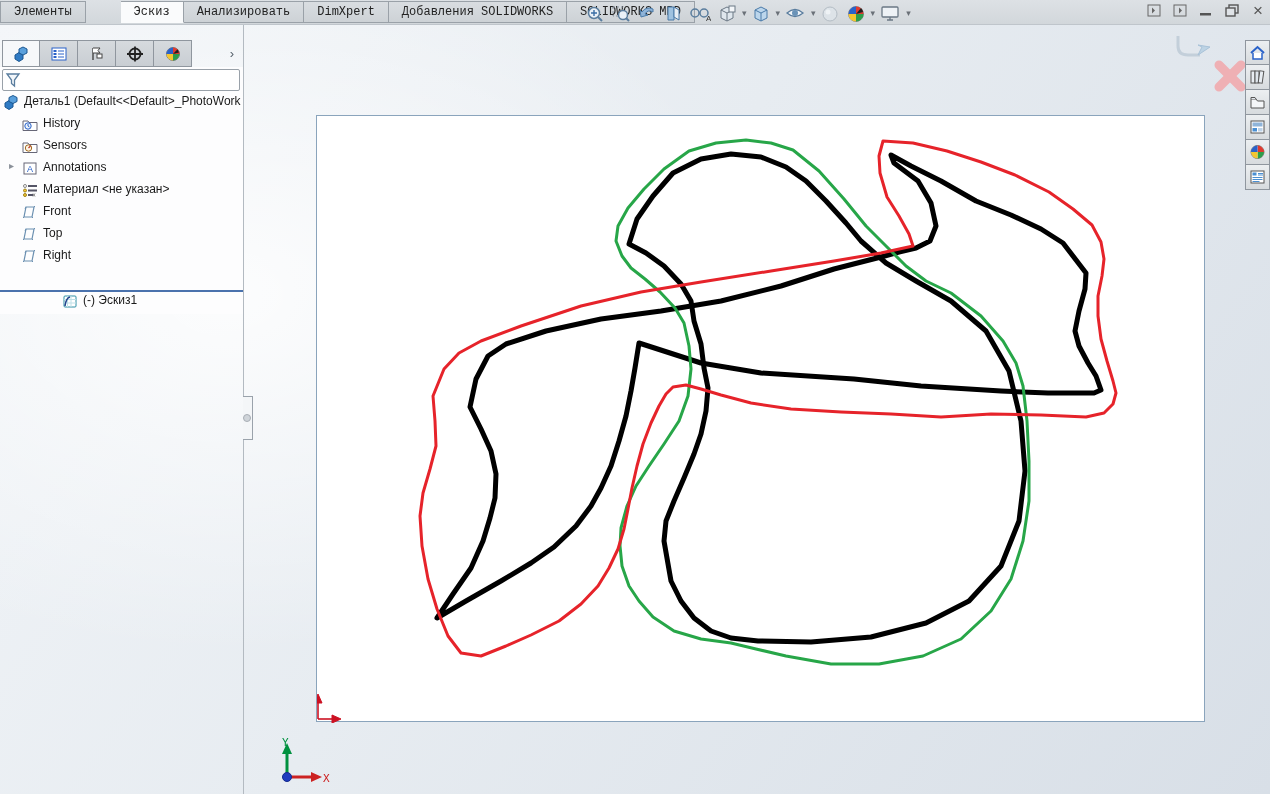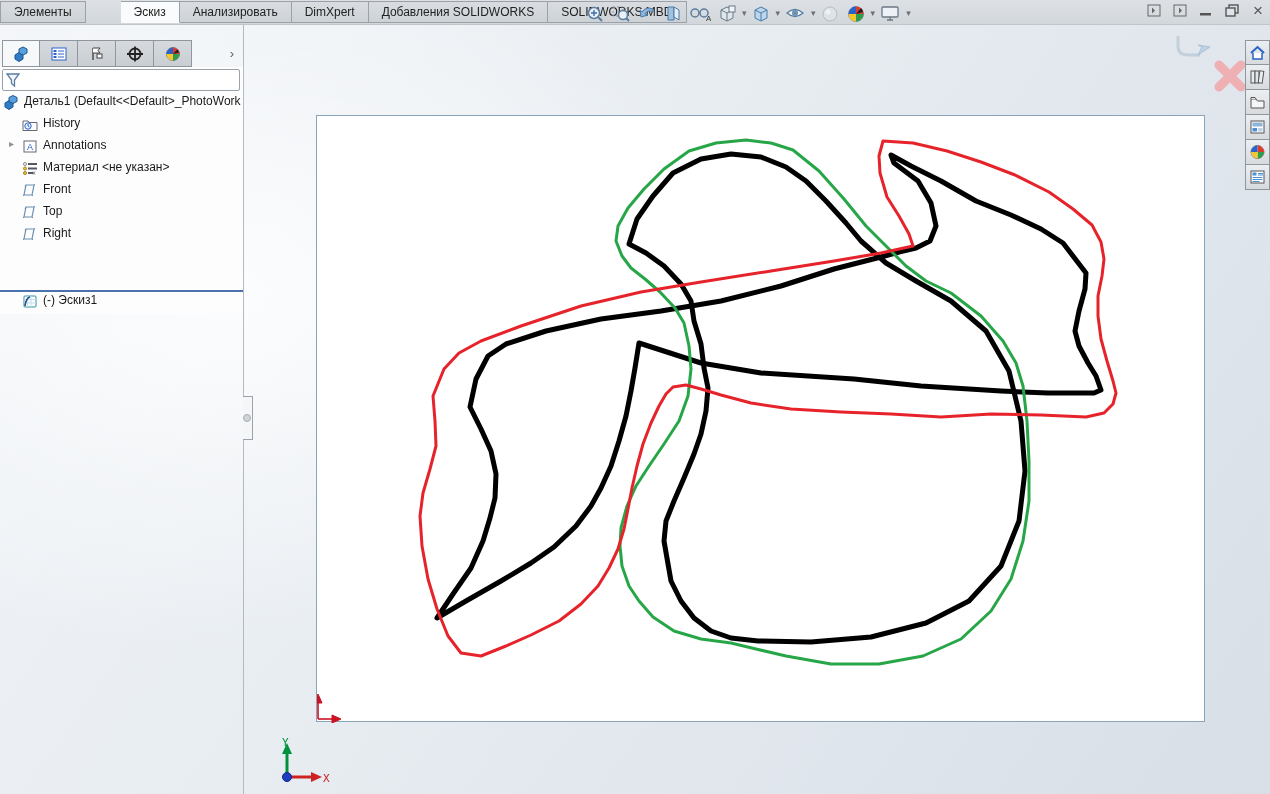--- a/index.html
+++ b/index.html
@@ -3,21 +3,21 @@
 <meta charset="utf-8">
 <style>
   * { margin:0; padding:0; box-sizing:border-box; }
   html,body { width:1270px; height:794px; overflow:hidden;
     font-family:"Liberation Sans", sans-serif; font-size:12px; color:#222; }
   body { position:relative; background:#e3e8ee; }
 
   
   .top-strip { position:absolute; left:0; top:0; width:1270px; height:25px;
     background:linear-gradient(#dde1e5,#d2d7db); border-bottom:1px solid #bfc5cb; }
-  .cmd-tabs { position:absolute; left:0; top:1px; height:22px; display:flex; }
+  .cmd-tabs { position:absolute; left:0; top:1px; height:22px; display:flex;font-family:Liberation Mono, monospace; }
   .cmd-tab { height:22px; padding:0 13px; display:flex; align-items:center;
     background:linear-gradient(#d9dde1,#cdd2d6); border:1px solid #9aa1a8; border-left:none;
     white-space:nowrap; cursor:default; }
   .cmd-tab:first-child { border-left:1px solid #9aa1a8; }
   .cmd-tab.active { background:#fafbfc; border-bottom-color:#fafbfc;margin-left:35px; }
   .hud-toolbar { position:absolute; left:583px; top:2px; height:22px; display:flex; align-items:center; gap:2px; }
   .tool-btn { display:flex; align-items:center; padding:1px 2px; }
   .tool-btn svg { display:block; }
   .caret { color:#6a7077; font-size:9px; margin-left:1px; }
   .win-controls { position:absolute; right:4px; top:3px; display:flex; align-items:center; gap:10px; }
@@ -363,20 +363,33 @@
       <span class="icon">
         <svg width="16" height="14">
             <path d="M1,4 h5 l1,1.5 H15 v8 H1 z" fill="#fff" stroke="#667"></path>
             <circle cx="6" cy="9" r="3.2" fill="#eaf2fa" stroke="#2a62c9"></circle>
             <path d="M6,7 v2 l1.5,1" stroke="#2a62c9" fill="none"></path>
           </svg>
       </span>
       <span class="lbl">History</span>
     </div>
 
+    <div class="tree-row">
+      <span class="indent">
+          <span class="expander"></span>
+        </span>
+      <span class="icon">
+        <svg width="16" height="14">
+            <path d="M1,4 h5 l1,1.5 H15 v8 H1 z" fill="#fff" stroke="#667"></path>
+            <circle cx="6.5" cy="9" r="3.2" fill="#fdf4e4" stroke="#a06a20"></circle>
+            <path d="M6.5,9 l2,-2" stroke="#c0392b" stroke-width="1.2"></path>
+          </svg>
+      </span>
+      <span class="lbl">Sensors</span>
+    </div>
 
     <div class="tree-row">
       <span class="indent">
           <span class="expander">▸</span>
         </span>
       <span class="icon">
         <svg width="16" height="14">
             <rect x="2" y="2" width="12" height="11" fill="#fff" stroke="#667"></rect>
             <text x="5" y="11" font-size="9" fill="#2a62c9" font-family="Liberation Sans, sans-serif">A</text>
           </svg>
@@ -438,21 +451,21 @@
             <path d="M4,2 l-1,2 M12,2 l1,-1 M10,12 l1,1 M2,12 l-1,1" stroke="#6a8fb0"></path>
           </svg>
       </span>
       <span class="lbl">Right</span>
     </div>
 
   </div>
 
   <div class="rollback"></div>
 
-  <div class="tree" style="top:226px;">
+  <div class="tree" style="top:226px;padding-left:40px;">
     <div class="tree-row">
       <span class="indent">
           <span class="expander"></span>
         </span>
       <span class="icon">
         <svg width="16" height="14">
             <rect x="2" y="2" width="12" height="11" rx="1" fill="#fff" stroke="#2e8fa5"></rect>
             <path d="M2,5.5 h12 M2,9 h12 M5.5,2 v11 M9,2 v11" stroke="#bfe0e8"></path>
             <path d="M3,12 q1,-8 5,-9" fill="none" stroke="#23418c" stroke-width="1.5"></path>
           </svg>

